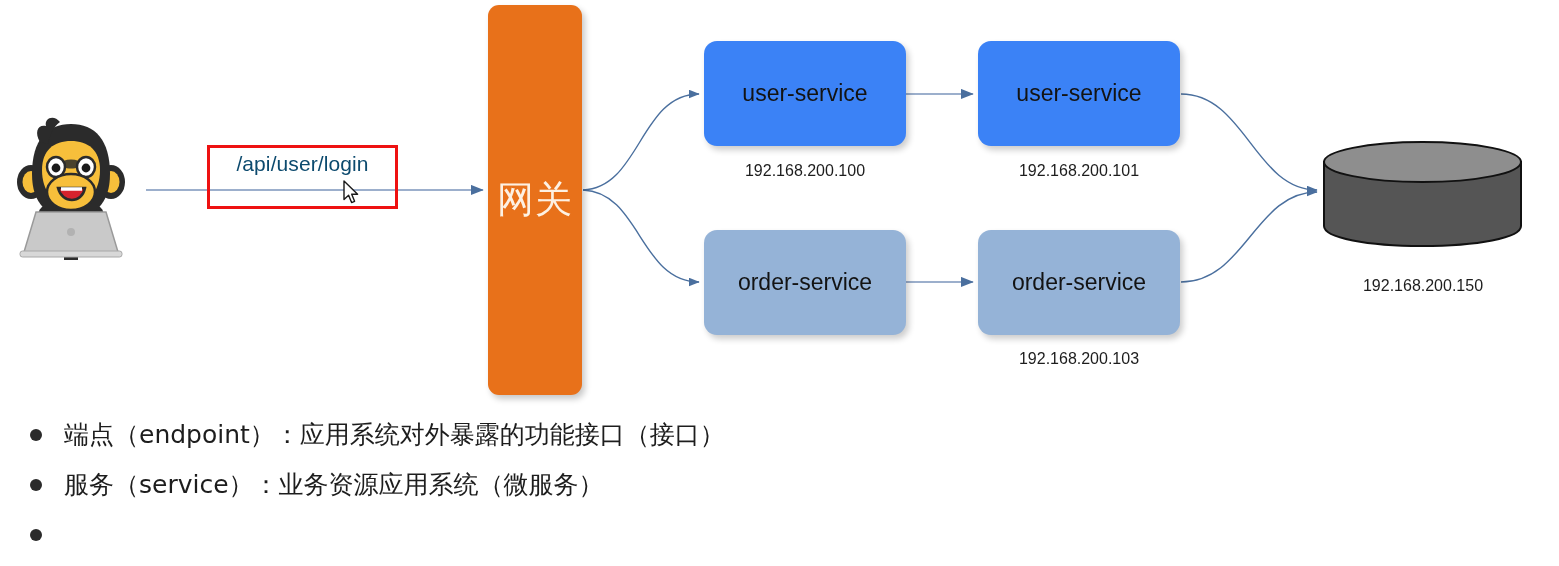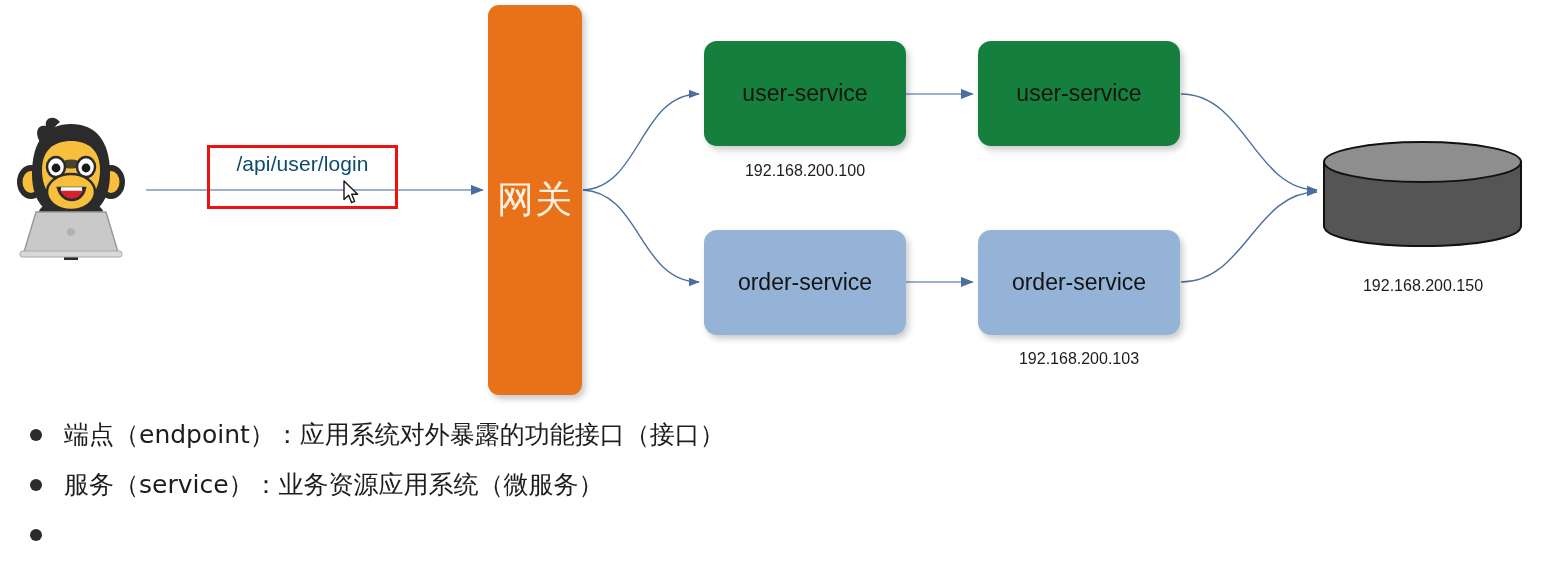--- a/index.html
+++ b/index.html
@@ -98,21 +98,21 @@
     width: 202px;
     height: 105px;
     border-radius: 13px;
     display: flex;
     align-items: center;
     justify-content: center;
     box-shadow: 3px 4px 6px rgba(0,0,0,0.20);
     font-size: 23px;
     color: #131313;
   }
-  .node.green { background: #15803d; }
+  .node.green { background: #3b82f6; }
   .node.blue  { background: #95b3d7; }
 
   .node-u1 { left: 704px; top: 41px; }
   .node-u2 { left: 978px; top: 41px; }
   .node-o1 { left: 704px; top: 230px; }
   .node-o2 { left: 978px; top: 230px; }
 
   .ip-label {
     position: absolute;
     width: 202px;
@@ -241,20 +241,21 @@
   </div>
 
   <div class="node green node-u1">
     <span>user-service</span>
   </div>
   <div class="ip-label ip-u1">192.168.200.100</div>
 
   <div class="node green node-u2">
     <span>user-service</span>
   </div>
+  <div class="ip-label ip-u2">192.168.200.101</div>
 
   <div class="node blue node-o1">
     <span>order-service</span>
   </div>
 
   <div class="node blue node-o2">
     <span>order-service</span>
   </div>
   <div class="ip-label ip-o2">192.168.200.103</div>
 

